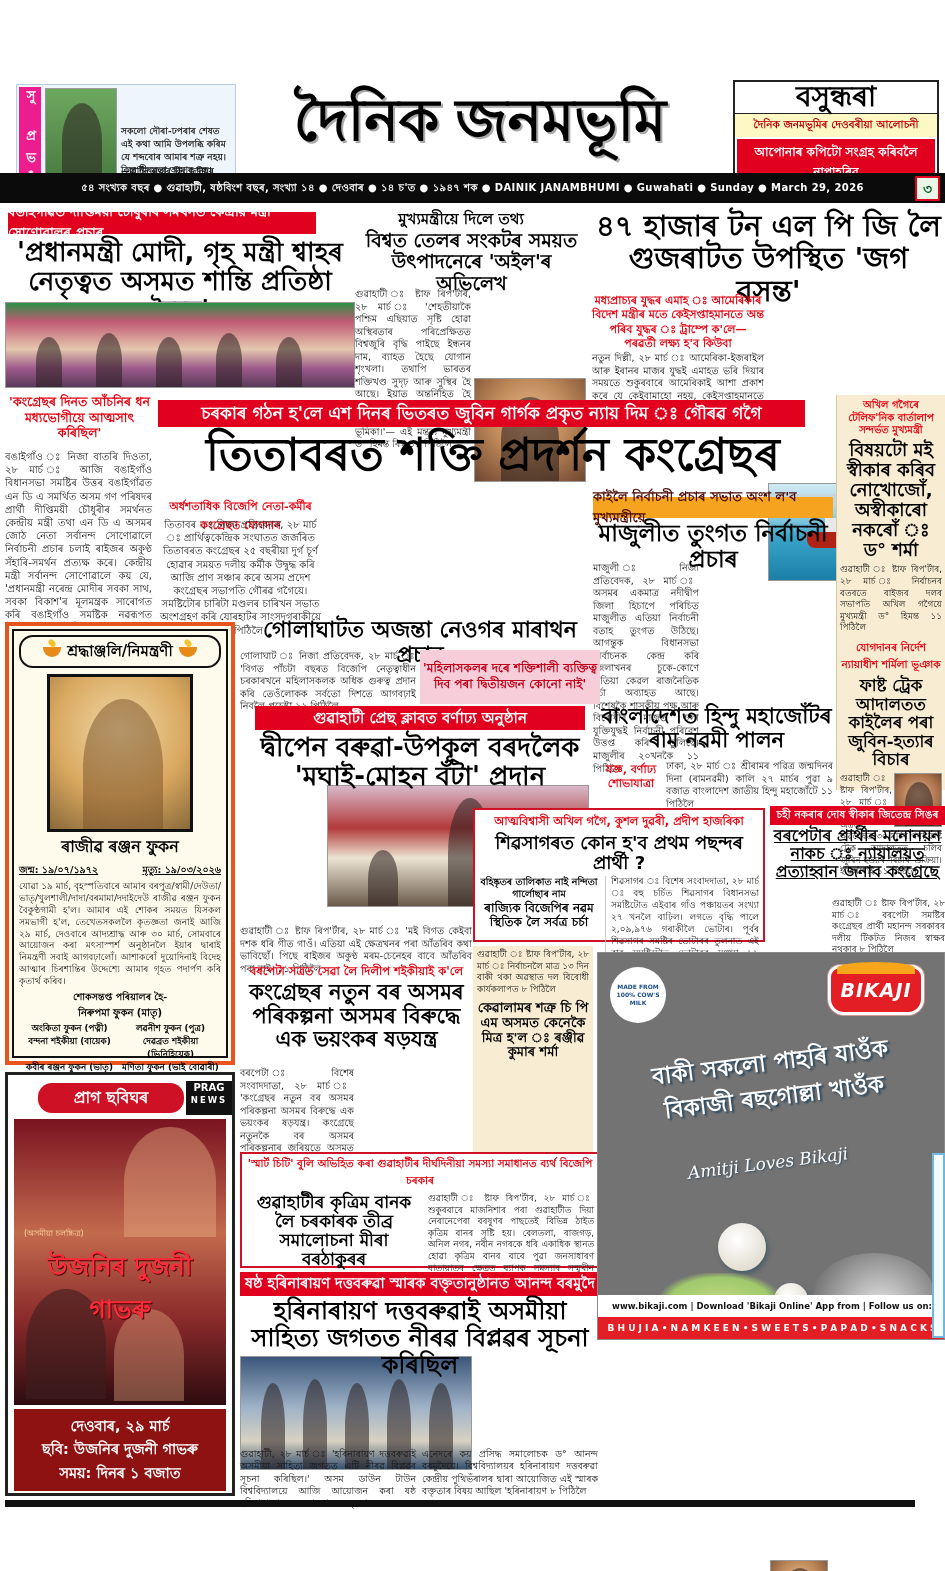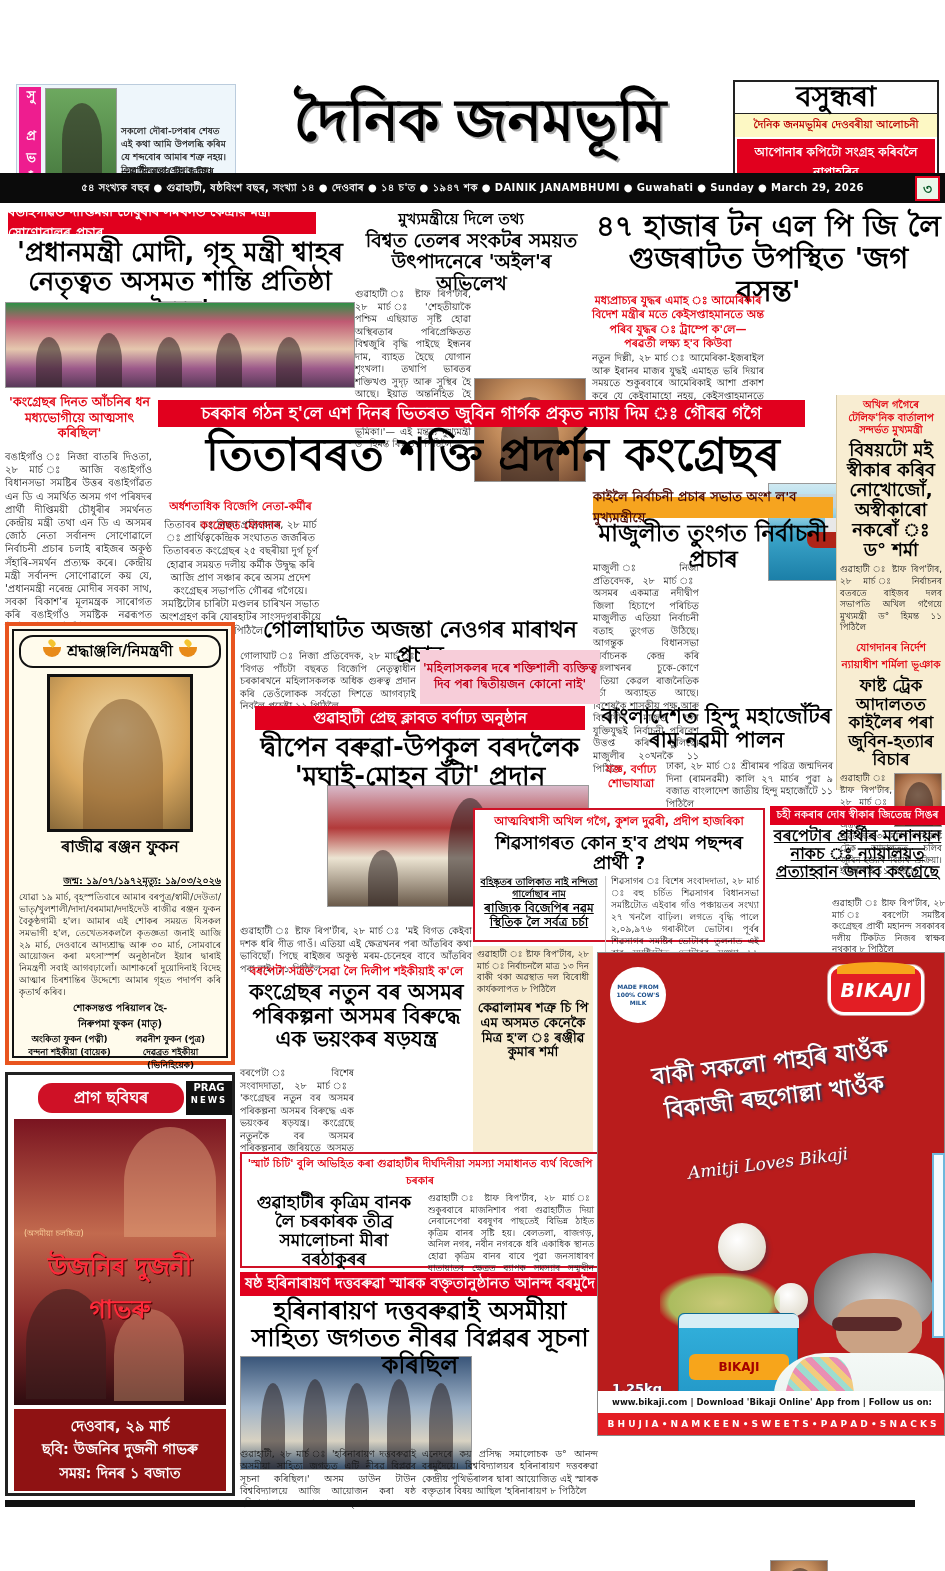--- a/index.html
+++ b/index.html
@@ -125,21 +125,21 @@
     <div style="border:2px solid #111;height:100%;padding:4px 5px;position:relative;">
       <div class="ctr bold" style="font-size:15px;border:2px solid #111;border-radius:14px;padding:2px 0;display:flex;align-items:center;justify-content:center;gap:6px;">
         <span class="diya"></span>
         <span>শ্ৰদ্ধাঞ্জলি/নিমন্ত্ৰণী</span>
         <span class="diya"></span>
       </div>
       <div class="photo ph-portrait" style="width:146px;height:158px;margin:6px auto 2px auto;border:3px solid #111;">
         <div class="sil" style="left:33px;top:22px;width:80px;height:136px;background:rgba(120,80,40,.5);"></div>
       </div>
       <div class="ctr bold" style="font-size:16px;">ৰাজীৱ ৰঞ্জন ফুকন</div>
-      <div style="display:flex;justify-content:flex-end;font-size:9.5px;font-weight:bold;margin-top:13px;text-decoration:underline;">
+      <div style="display:flex;justify-content:space-between;font-size:9.5px;font-weight:bold;margin-top:2px;text-decoration:underline;">
         <span>জন্ম: ১৯/০৭/১৯৭২</span>
         <span>মৃত্যু: ১৯/০৩/২০২৬</span>
       </div>
       <div class="body-txt jst" style="font-size:9px;margin-top:3px;">যোৱা ১৯ মাৰ্চ, বৃহস্পতিবাৰে আমাৰ বৰপুত্ৰ/স্বামী/দেউতা/ভাতৃ/খুলশালী/দাদা/বৰমামা/দদাইদেউ ৰাজীৱ ৰঞ্জন ফুকন বৈকুণ্ঠগামী হ'ল। আমাৰ এই শোকৰ সময়ত যিসকল সমভাগী হ'ল, তেখেতসকললৈ কৃতজ্ঞতা জনাই আজি ২৯ মাৰ্চ, দেওবাৰে আদ্যশ্ৰাদ্ধ আৰু ৩০ মাৰ্চ, সোমবাৰে আয়োজন কৰা মৎসাস্পৰ্শ অনুষ্ঠানলৈ ইয়াৰ দ্বাৰাই নিমন্ত্ৰণী সবাই আগবঢ়ালোঁ। আশাকৰোঁ দুয়োদিনাই বিদেহ আত্মাৰ চিৰশান্তিৰ উদ্দেশ্যে আমাৰ গৃহত পদাৰ্পণ কৰি কৃতাৰ্থ কৰিব।</div>
       <div class="ctr bold" style="font-size:9.5px;margin-top:2px;">শোকসন্তপ্ত পৰিয়ালৰ হৈ-</div>
       <div class="ctr bold" style="font-size:10px;">নিৰুপমা ফুকন (মাতৃ)</div>
       <div style="display:grid;grid-template-columns:1fr 1fr;font-size:8.8px;font-weight:bold;text-align:center;line-height:1.5;">
         <span>অংকিতা ফুকন (পত্নী)</span>
         <span>লৱনীশ ফুকন (পুত্ৰ)</span>
         <span>বন্দনা শইকীয়া (বায়েক)</span>
@@ -168,21 +168,21 @@
   <div class="abs body-txt jst" style="left:240px;top:925px;width:232px;height:36px;font-size:9.5px;">গুৱাহাটী ঃ ষ্টাফ ৰিপ'ৰ্টাৰ, ২৮ মাৰ্চ ঃ 'মই বিগত কেইবা দশক ধৰি গীত গাওঁ। এতিয়া এই ক্ষেত্ৰখনৰ পৰা আঁতৰিব কথা ভাবিছোঁ। পিছে ৰাইজৰ অকুণ্ঠ মৰম-চেনেহৰ বাবে আঁতৰিব পৰা নাই।  ১১ পিঠিলৈ</div>
 
   <div class="abs ctr headline" style="left:600px;top:705px;width:233px;font-size:21px;">বাংলাদেশত হিন্দু মহাজোঁটৰ ৰাম নৱমী পালন</div>
   <div class="abs ctr red-txt" style="left:600px;top:763px;width:62px;font-size:11px;line-height:1.3;">যজ্ঞ, বৰ্ণাঢ্য শোভাযাত্ৰা</div>
   <div class="abs body-txt jst" style="left:666px;top:760px;width:167px;height:46px;font-size:9.5px;">ঢাকা, ২৮ মাৰ্চ ঃ শ্ৰীৰামৰ পৱিত্ৰ জন্মদিনৰ দিনা (ৰামনৱমী) কালি ২৭ মাৰ্চৰ পুৱা ৯ বজাত বাংলাদেশ জাতীয় হিন্দু মহাজোঁটে  ১১ পিঠিলৈ</div>
 
   <div class="abs" style="left:473px;top:808px;width:292px;height:134px;border:2px solid #cf1126;background:#fff;padding:3px 4px;">
     <div class="ctr red-txt" style="font-size:11.5px;">আত্মবিশ্বাসী অখিল গগৈ, কুশল দুৱৰী, প্ৰদীপ হাজৰিকা</div>
     <div class="ctr headline" style="font-size:18px;margin-top:1px;">শিৱসাগৰত কোন হ'ব প্ৰথম পছন্দৰ প্ৰাৰ্থী ?</div>
     <div style="display:flex;gap:6px;margin-top:3px;">
-      <div style="width:120px;text-decoration:underline;">
+      <div style="width:120px;">
         <div class="ctr bold" style="font-size:9.5px;line-height:1.25;">বহিষ্কৃতৰ তালিকাত নাই নন্দিতা গাৰ্লোছাৰ নাম</div>
         <div class="ctr headline" style="font-size:12px;margin-top:2px;">ৰাজ্যিক বিজেপিৰ নৱম স্থিতিক লৈ সৰ্বত্ৰ চৰ্চা</div>
       </div>
       <div class="body-txt jst" style="flex:1;font-size:9px;border-left:1px solid #ccc;padding-left:5px;">শিৱসাগৰ ঃ বিশেষ সংবাদদাতা, ২৮ মাৰ্চ ঃ বহু চৰ্চিত শিৱসাগৰ বিধানসভা সমষ্টিটোত এইবাৰ গাঁও পঞ্চায়তৰ সংখ্যা ২৭ খনলৈ বাঢ়িল। লগতে বৃদ্ধি পালে ২,০৯,৯৭৬ গৰাকীলৈ ভোটাৰ। পূৰ্বৰ শিৱসাগৰ সমষ্টিৰ ভোটাৰৰ তুলনাত এই বাৰ সমষ্টিটোত ভোটাৰৰ সংখ্যা  ১১ পিঠিলৈ</div>
     </div>
   </div>
 
   <div class="abs red-bg" style="left:770px;top:806px;width:175px;height:19px;font-size:10.5px;">চহী নকৰাৰ দোষ স্বীকাৰ জিতেন্দ্ৰ সিঙৰ</div>
   <div class="abs ctr headline" style="left:770px;top:827px;width:175px;font-size:16px;text-decoration:underline;">বৰপেটাৰ প্ৰাৰ্থীৰ মনোনয়ন নাকচ ঃ ন্যায়ালয়ত প্ৰত্যাহ্বান জনাব কংগ্ৰেছে</div>
   <div class="abs photo ph-face" style="left:770px;top:898px;width:58px;height:50px;">
@@ -226,21 +226,21 @@
       <div class="abs ctr" style="left:0;top:128px;width:212px;color:#ff2a3a;font-weight:bold;font-size:25px;text-shadow:1px 1px 0 #400;">উজনিৰ দুজনী গাভৰু</div>
       <div class="abs" style="left:10px;top:108px;color:#ffd9a0;font-size:8px;">(অসমীয়া চলচ্চিত্ৰ)</div>
     </div>
     <div class="abs ctr" style="left:6px;top:334px;width:212px;height:82px;background:#8f1213;color:#fff;font-weight:bold;font-size:14.5px;line-height:1.6;display:flex;flex-direction:column;justify-content:center;">
       <div>দেওবাৰ, ২৯ মাৰ্চ</div>
       <div>ছবি: উজনিৰ দুজনী গাভৰু</div>
       <div>সময়: দিনৰ ১ বজাত</div>
     </div>
   </div>
 
-  <div class="abs" style="left:597px;top:952px;width:348px;height:484px;background:#b91c1c;border:1px solid #8a8a8a;overflow:hidden;">
+  <div class="abs" style="left:597px;top:952px;width:348px;height:388px;background:#737373;border:1px solid #8a8a8a;overflow:hidden;">
     <div class="abs ctr" style="left:12px;top:14px;width:56px;height:56px;background:#fff;border-radius:50%;font-size:6px;font-weight:bold;color:#1a4e8a;display:flex;align-items:center;justify-content:center;padding:4px;line-height:1.3;">MADE FROM 100% COW'S MILK</div>
     <div class="abs" style="right:20px;top:12px;width:96px;height:50px;background:#e31e24;border:3px solid #fff;border-radius:12px 12px 16px 16px;box-shadow:0 0 0 1px #c99;display:flex;align-items:center;justify-content:center;">
       <div class="abs" style="left:6px;top:-6px;right:6px;height:12px;background:#f7a51b;border-radius:50% 50% 0 0;"></div>
       <span style="color:#fff;font-weight:bold;font-size:19px;font-style:italic;letter-spacing:1px;position:relative;">BIKAJI</span>
     </div>
     <div class="abs ctr" style="left:10px;top:92px;width:328px;transform:rotate(-7deg);color:#fff;font-weight:bold;font-size:23px;text-shadow:2px 2px 2px rgba(20,60,90,.8);line-height:1.5;">
       <div>বাকী সকলো পাহৰি যাওঁক</div>
       <div>বিকাজী ৰছগোল্লা খাওঁক</div>
     </div>
     <div class="abs ctr" style="left:40px;top:200px;width:260px;transform:rotate(-7deg);color:#fff;font-style:italic;font-size:17px;text-shadow:1px 1px 2px rgba(20,60,90,.7);font-family:'DejaVu Serif', serif;">Amitji Loves Bikaji</div>

